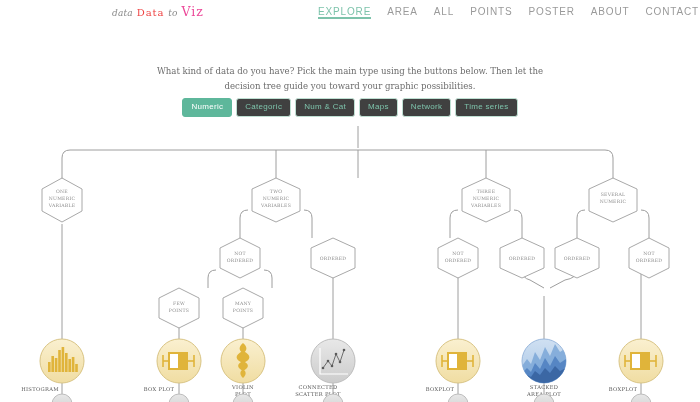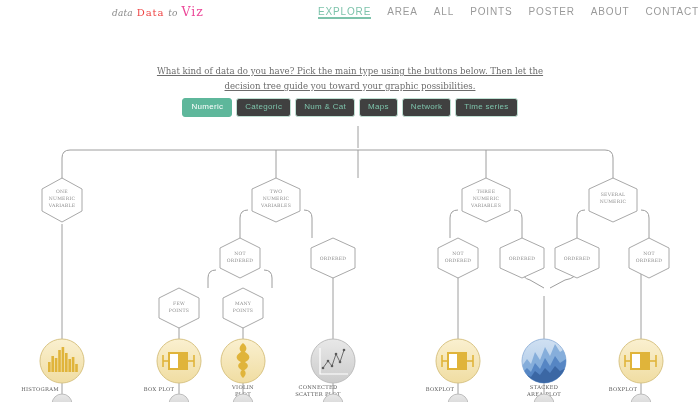--- a/index.html
+++ b/index.html
@@ -53,21 +53,20 @@
   
   .intro {
     position: absolute;
     left: 0; top: 64px;
     width: 700px;
     text-align: center;
     font-family: "DejaVu Serif", serif;
     font-size: 8.6px;
     line-height: 15px;
     color: #6d6d6d;
-    text-decoration: underline;
   }
   .intro .line { display: block; }
 
   
   .filters {
     position: absolute;
     left: 0; top: 98px;
     width: 700px;
     display: flex;
     justify-content: center;

